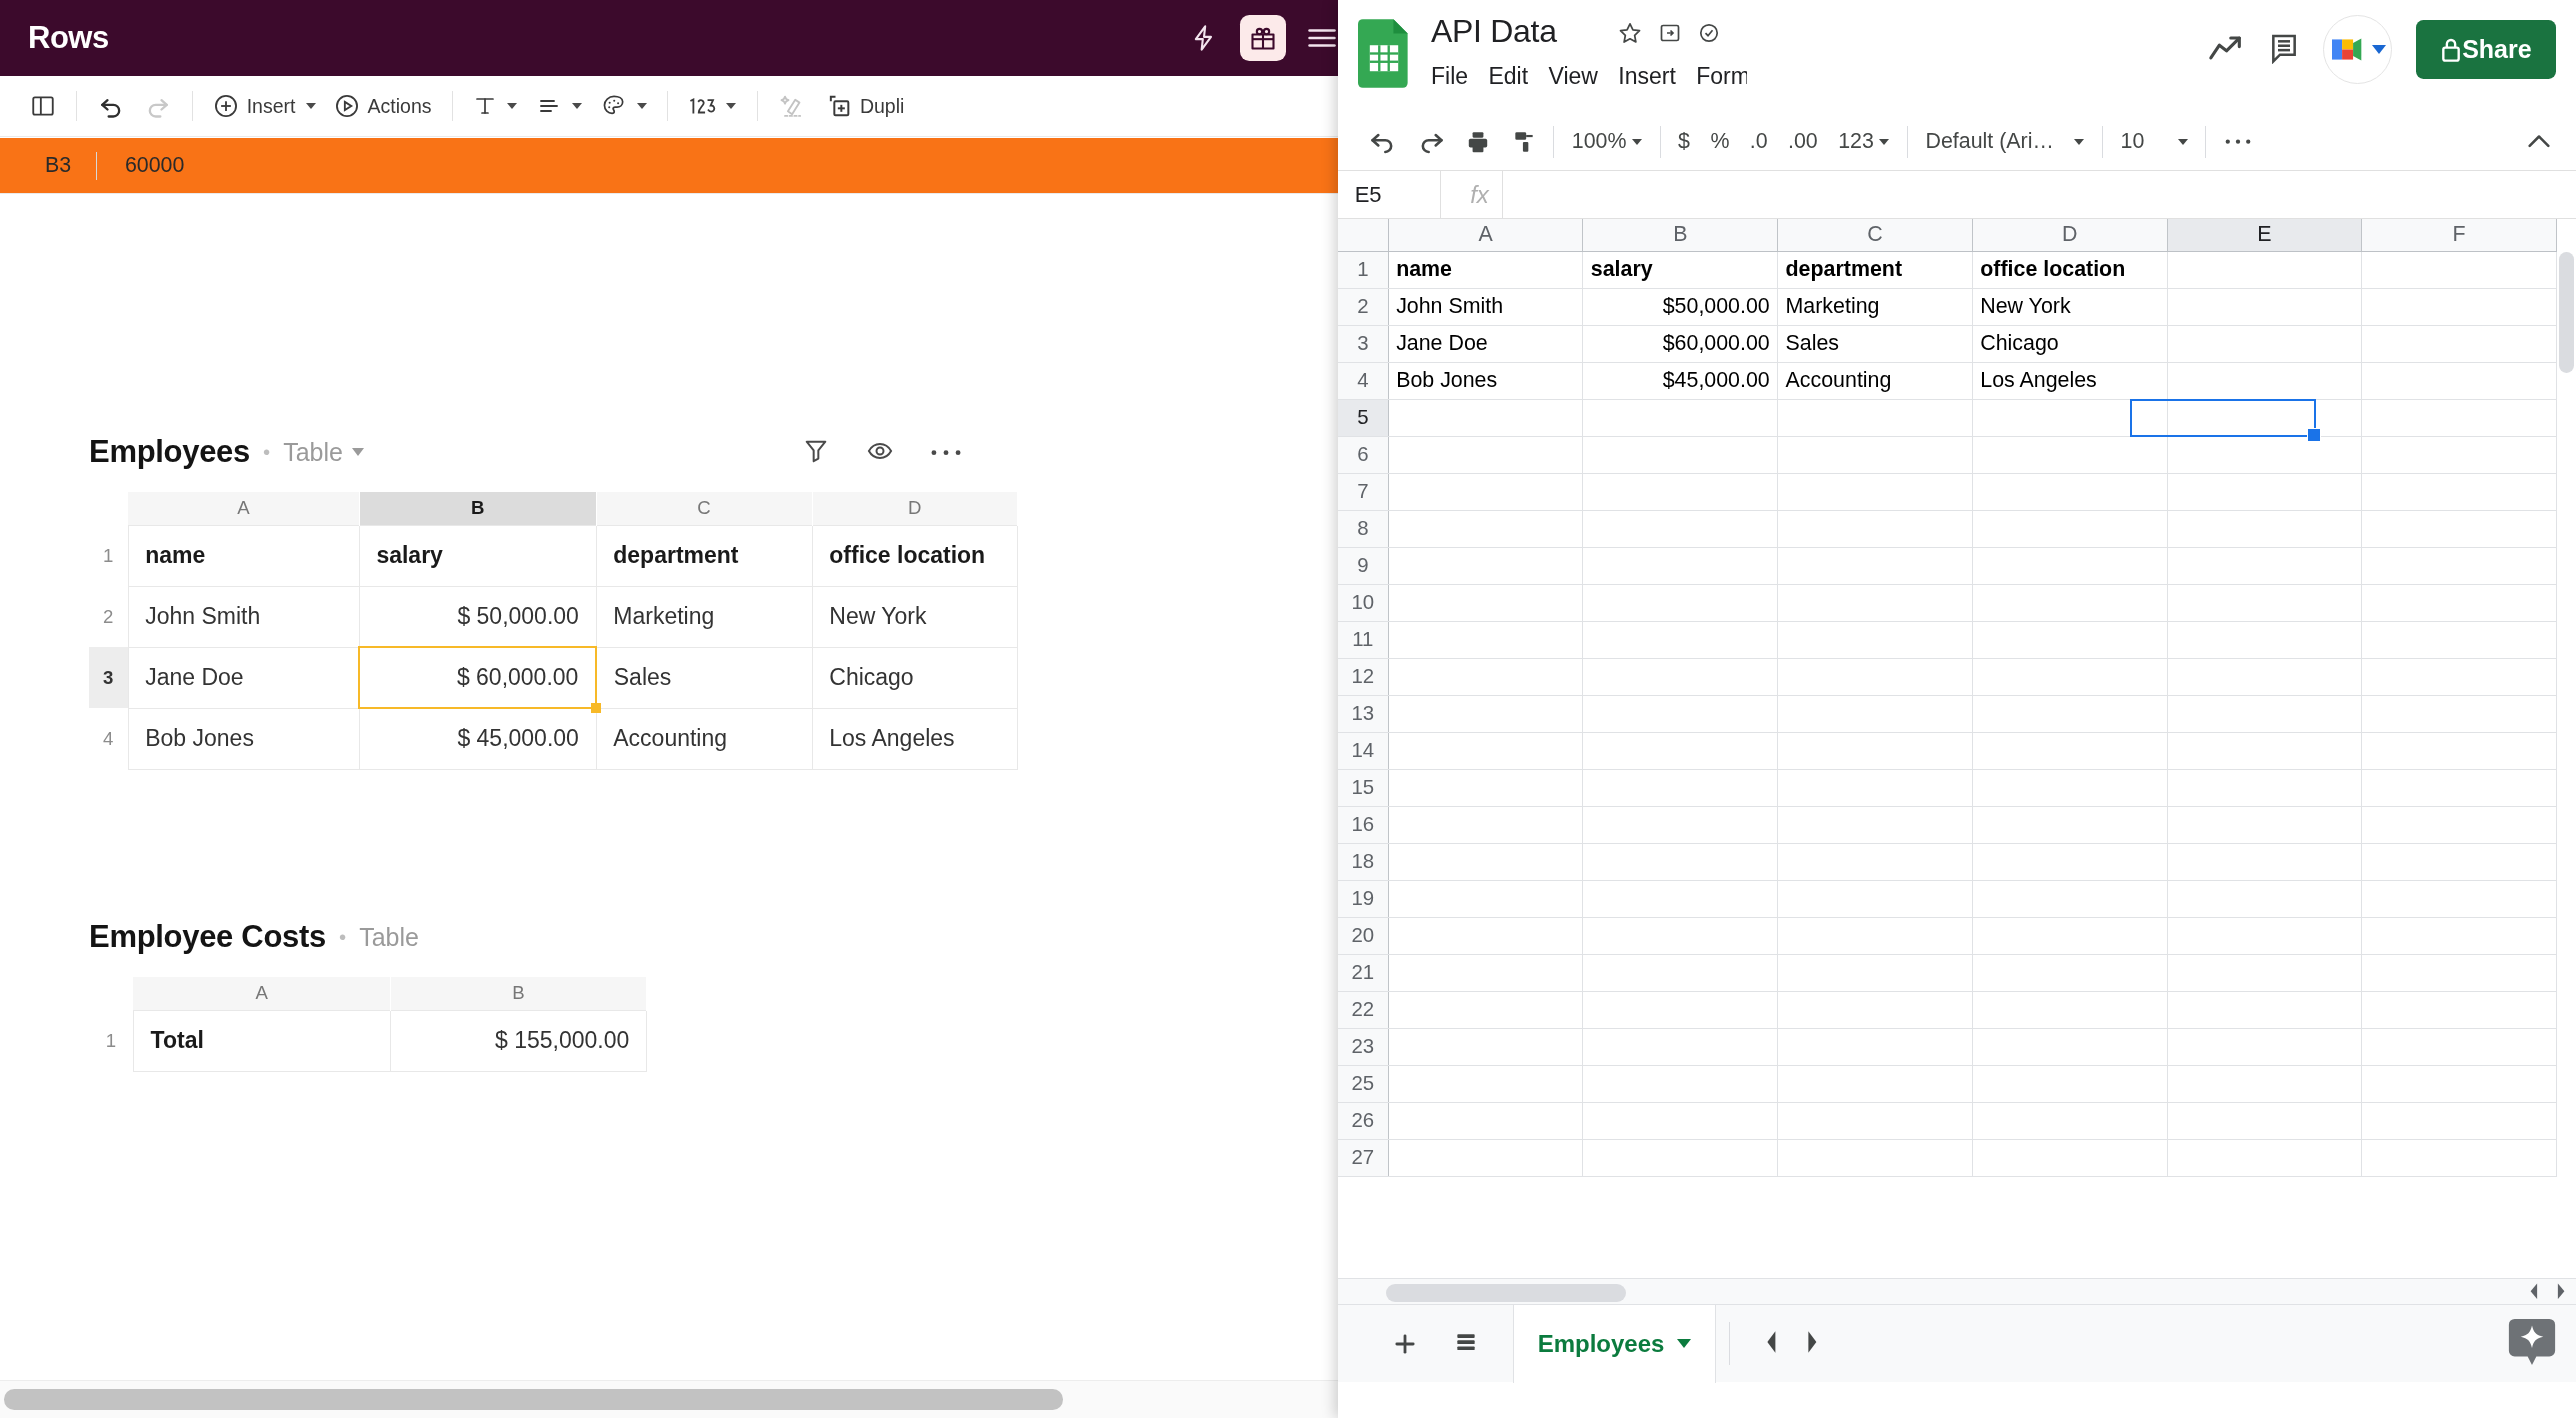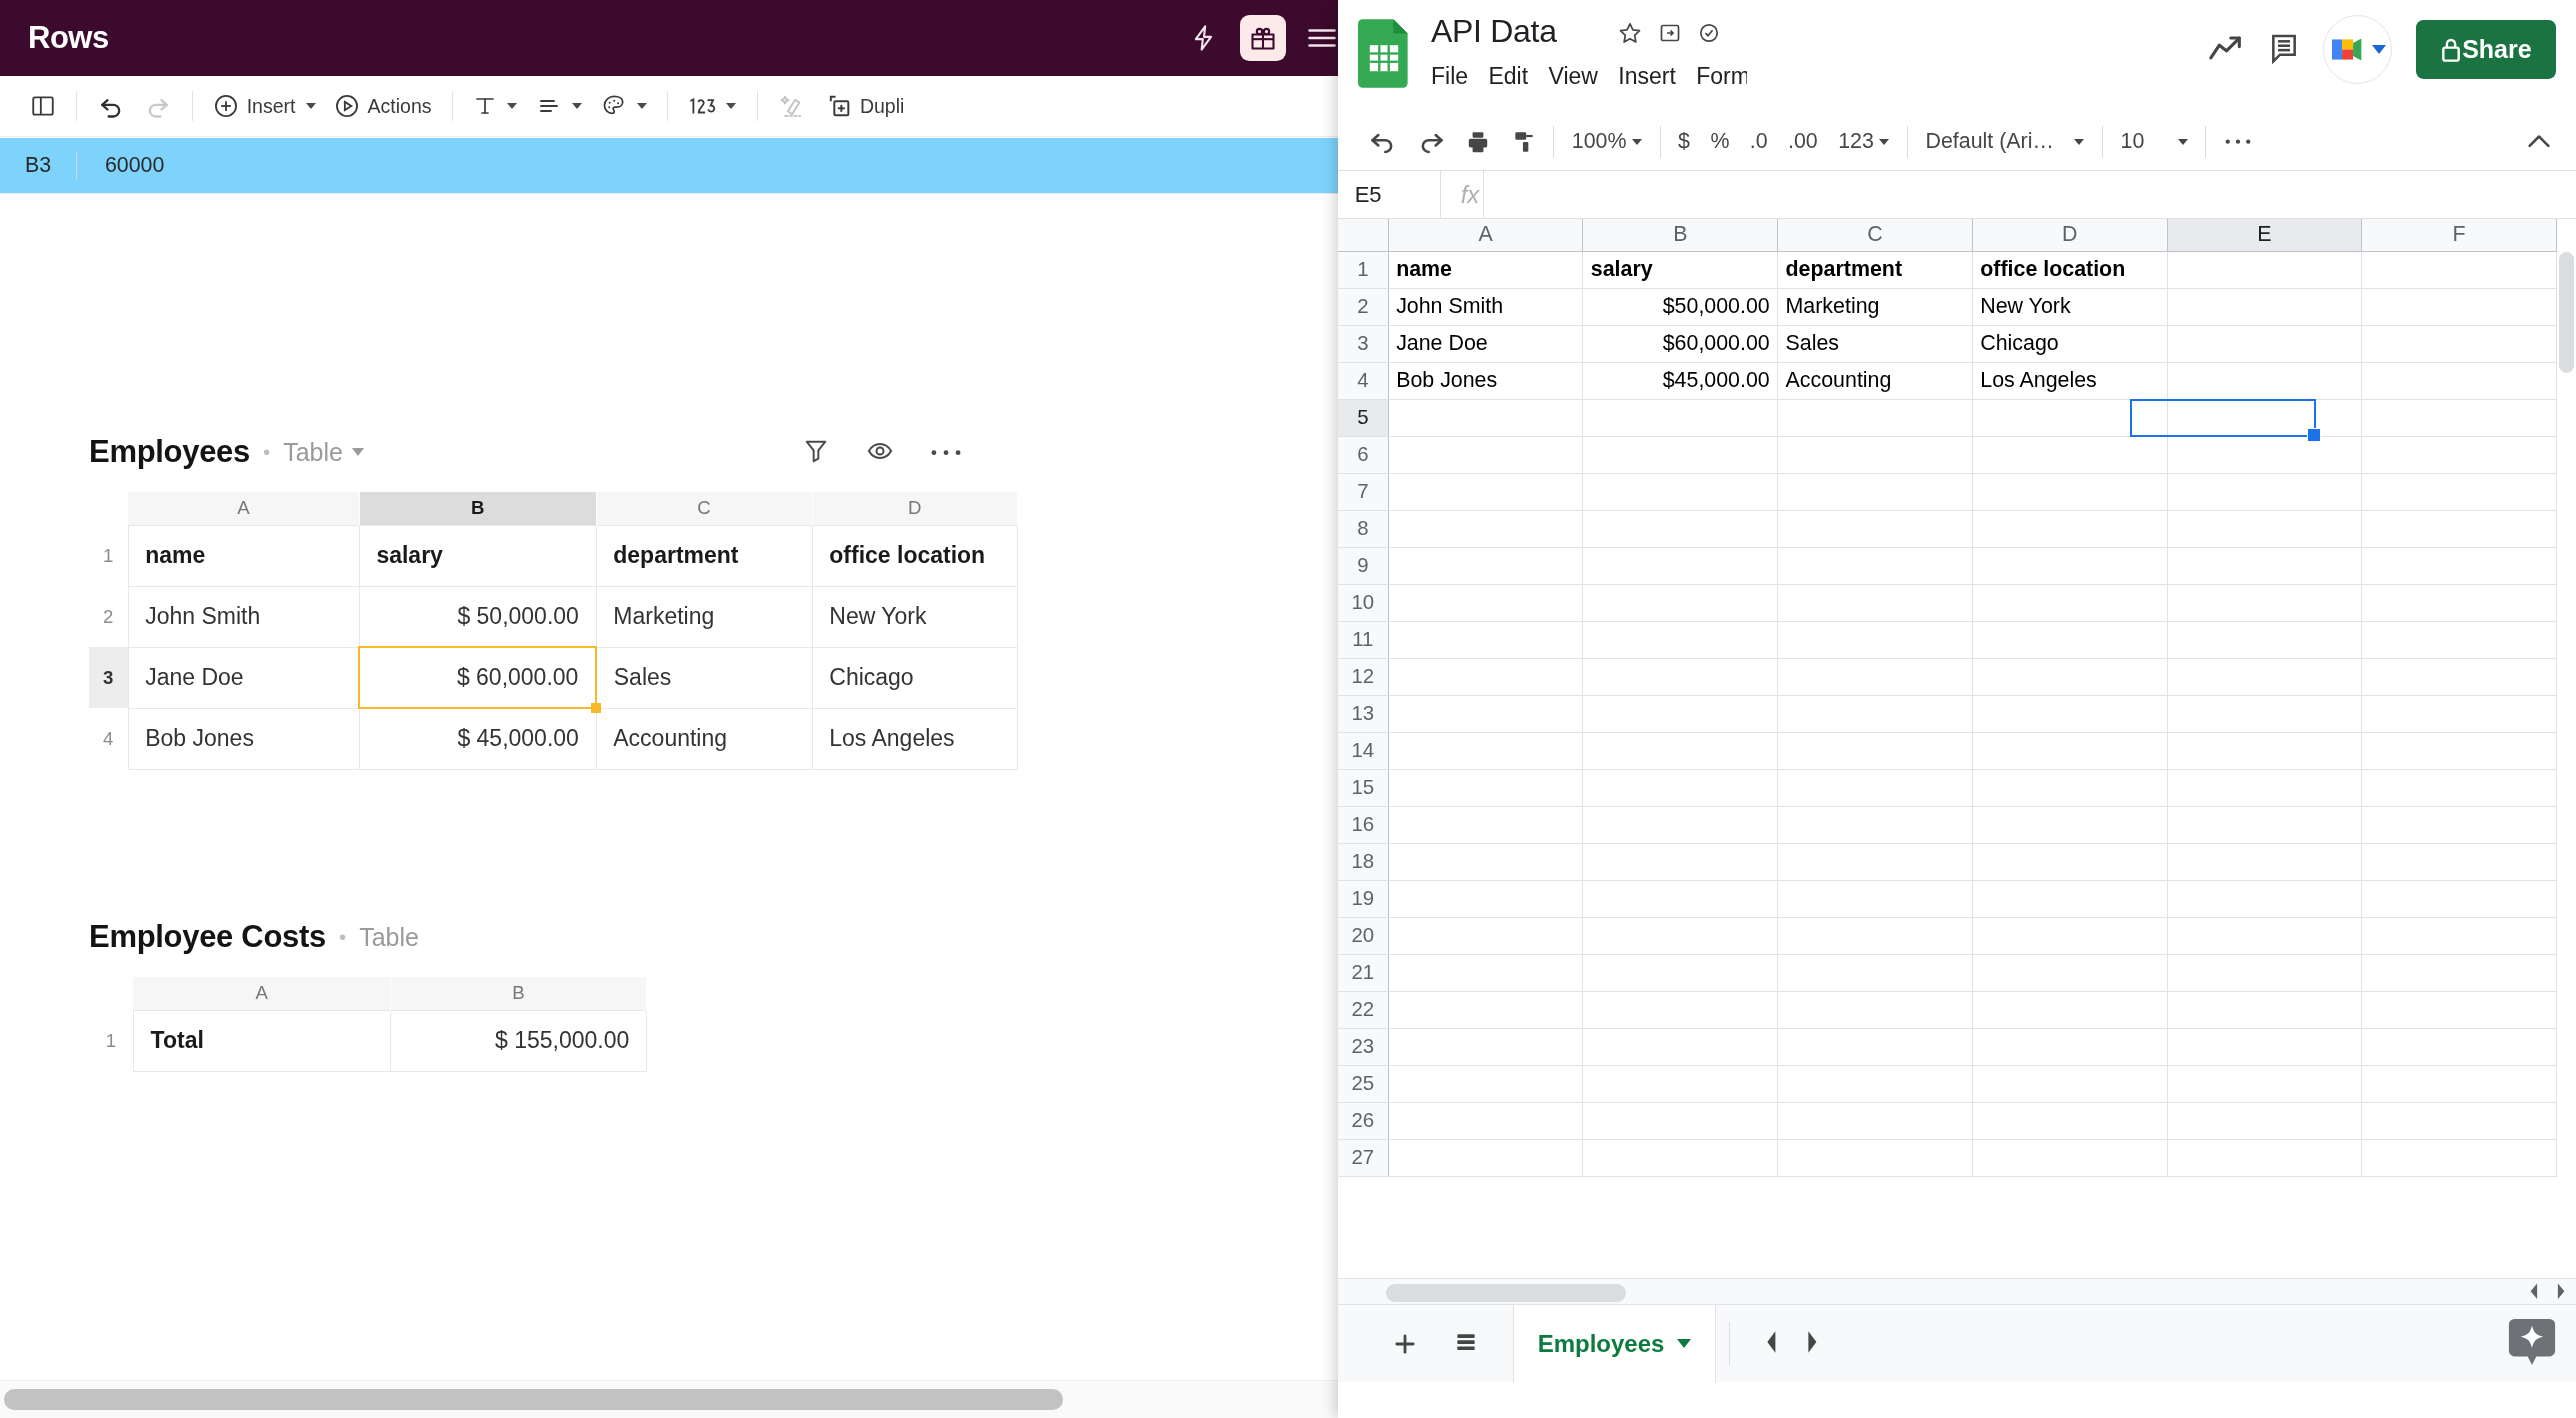--- a/index.html
+++ b/index.html
@@ -72,23 +72,23 @@
   }
   .tool-div {
     width: 0.9px; height: 30px;
     background: #E2E2E2;
     margin: 0 11px;
   }
 
   .formula-bar {
     position: absolute; left: 0; top: 138px;
     width: 2576px; height: 56px;
-    background: #7dd3fc;
+    background: #f97316;
     border-bottom: 0.9px solid #EAEAEA;
-    display: flex; align-items: center;
+    display: flex; align-items: center; padding-left: 20px;
   }
   .fb-ref {
     width: 76px; text-align: center;
     font-size: 21.4px; color: #2A2A2A;
   }
   .fb-sep { width: 0.9px; height: 28px; background: #D8D8D8; }
   .fb-value {
     margin-left: 28px;
     font-size: 21.4px; color: #2A2A2A;
   }
@@ -232,21 +232,21 @@
     position: relative; height: 48px; background: #ffffff;
     display: flex; align-items: center;
     border-bottom: 0.9px solid #E0E0E0;
   }
   .gs-namebox {
     width: 102px; display: flex; align-items: center; justify-content: space-between;
     padding: 0 13px 0 16.7px;
     font-size: 22px; color: #202124;
   }
   .gs-fx {
-    width: 44px; text-align: center;
+    width: 63px; text-align: center;
     font-size: 24px; color: #B0B0B0; font-style: italic;
     border-left: 0.9px solid #E0E0E0; border-right: 0.9px solid #E0E0E0;
     line-height: 48px; height: 48px; padding-left: 16px;
   }
 
   .gs-grid-wrap { position: relative; height: 1085px; overflow: hidden; background: #ffffff; }
   .gs-grid { border-collapse: collapse; table-layout: fixed; width: 1219px; }
   .gs-grid td, .gs-grid th { padding: 0; }
   .gs-grid .gcorner {
     width: 48px; height: 32px;

